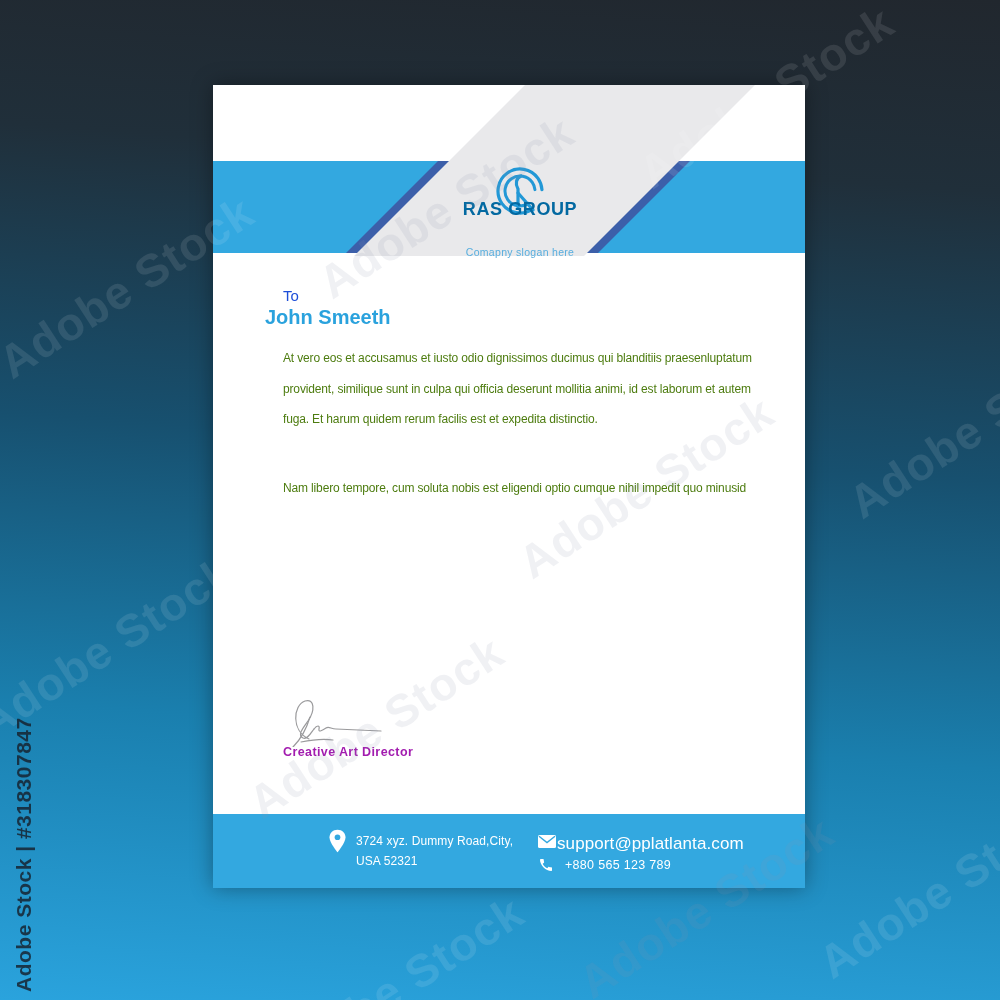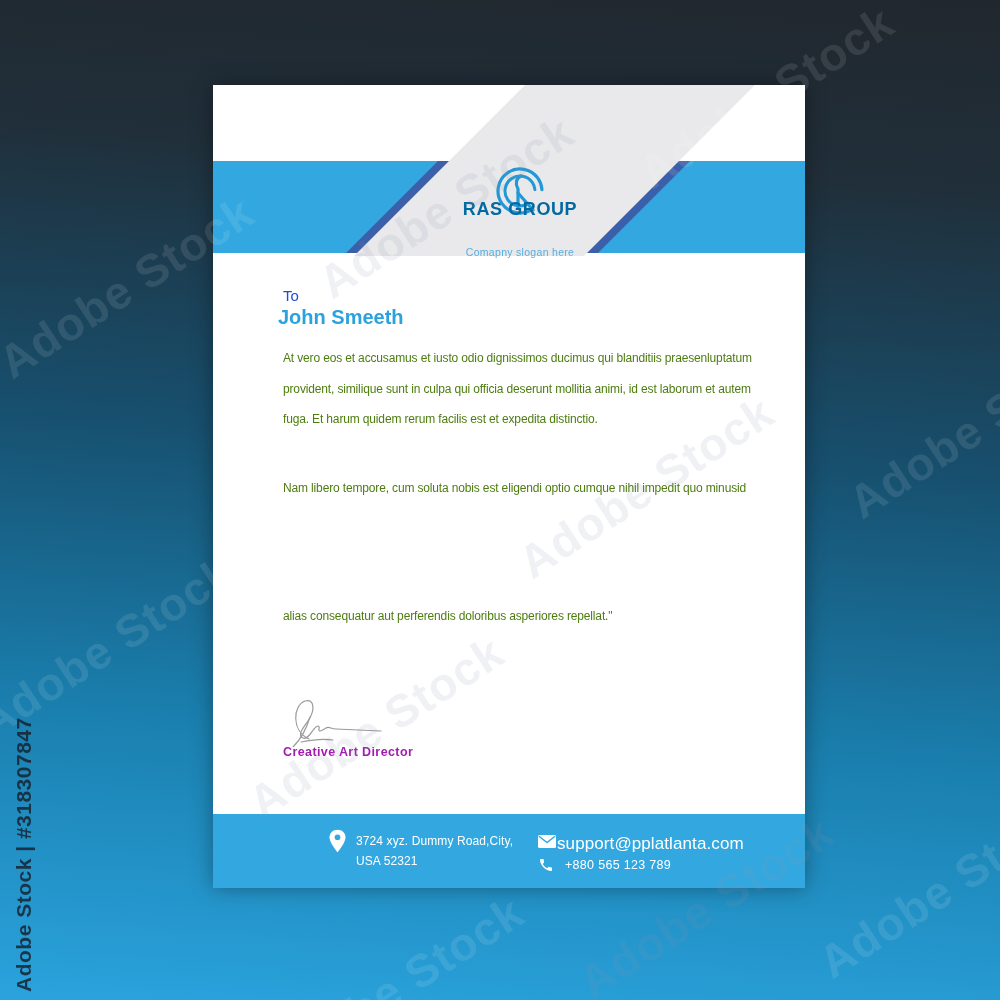--- a/index.html
+++ b/index.html
@@ -27,21 +27,21 @@
   .header-svg{position:absolute;left:0;top:0;width:592px;height:175px;}
   .company-name{
     position:absolute;left:187px;top:114px;width:240px;text-align:center;
     font-size:18px;font-weight:bold;letter-spacing:.6px;color:#0369a1;
   }
   .company-slogan{
     position:absolute;left:187px;top:139px;width:240px;text-align:center;
     font-size:10.5px;color:#57aedf;letter-spacing:.3px;margin-top:22px;
   }
   .to-label{position:absolute;left:70px;top:202px;font-size:15px;color:#1d4ed8;}
-  .recipient{position:absolute;left:65px;top:221px;font-size:20px;font-weight:bold;color:#2aa2dd;}
+  .recipient{position:absolute;left:52px;top:221px;font-size:20px;font-weight:bold;color:#2aa2dd;}
   .para{position:absolute;left:70px;width:492px;font-size:12px;line-height:30.6px;
         color:#4d7c0f;letter-spacing:-0.15px;}
   .para.p1{top:258px;}
   .para.p2{top:388px;}
   .para.p3{top:516px;}
   .sig-svg{position:absolute;left:68px;top:610px;width:120px;height:52px;}
   .sig-title{position:absolute;left:70px;top:660px;font-size:12.5px;font-weight:bold;
              color:#a21caf;letter-spacing:.4px;}
   
   .footer{position:absolute;left:0;top:729px;width:592px;height:74px;background:#33a8e0;color:#fff;}
@@ -93,21 +93,20 @@
   <div class="para-line">At vero eos et accusamus et iusto odio dignissimos ducimus qui blanditiis praesenluptatum</div>
       <div class="para-line">provident, similique sunt in culpa qui officia deserunt mollitia animi, id est laborum et autem</div>
       <div class="para-line">fuga. Et harum quidem rerum facilis est et expedita distinctio.</div>
     </div>
   <div class="para p2">
 
   <div class="para-line">Nam libero tempore, cum soluta nobis est eligendi optio cumque nihil impedit quo minusid</div>
     </div>
   <div class="para p3">
 
-      <div class="para-line">alias consequatur aut perferendis doloribus asperiores repellat."</div>
     </div>
 
   <svg class="sig-svg" viewBox="0 0 120 52">
     <g fill="none" stroke="#9a9a9c" stroke-width="1.2" stroke-linecap="round">
       <path d="M28,44 C10,36 12,10 24,6 C34,3 34,16 27,26 C22,33 16,40 22,43 C26,45 30,38 33,34"></path>
       <path d="M33,34 c3,-4 6,-4 5,0 c-1,4 4,1 7,-1 c3,-2 5,1 10,1 L100,36"></path>
       <path d="M20,47 C35,44 45,44 52,45"></path>
       <path d="M29,22 C26,32 20,44 12,52"></path>
     </g>
   </svg>

